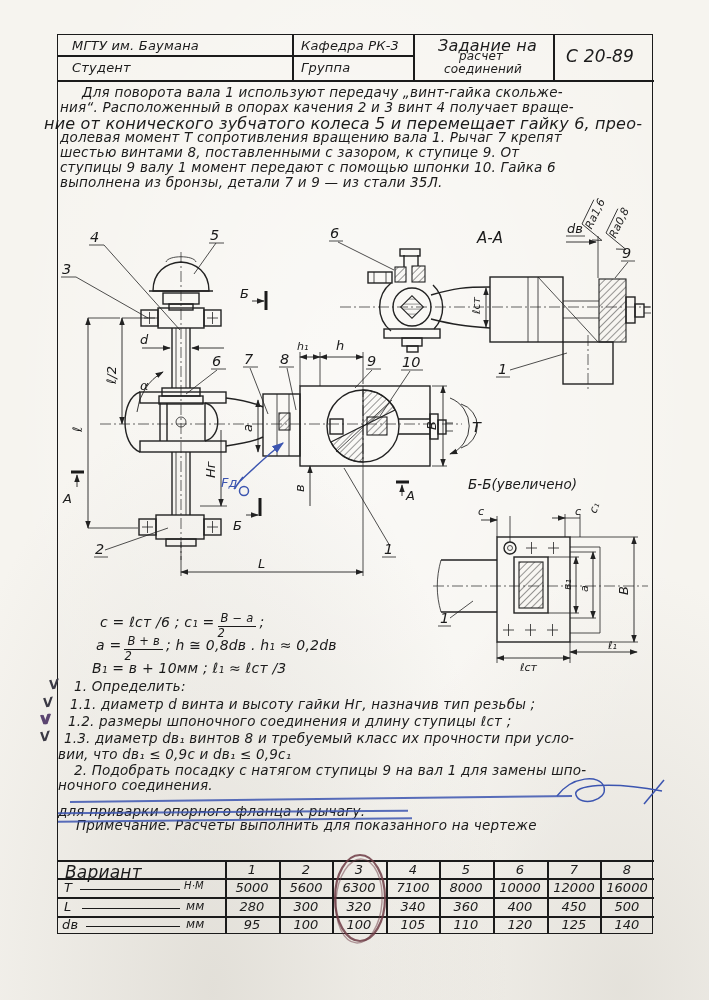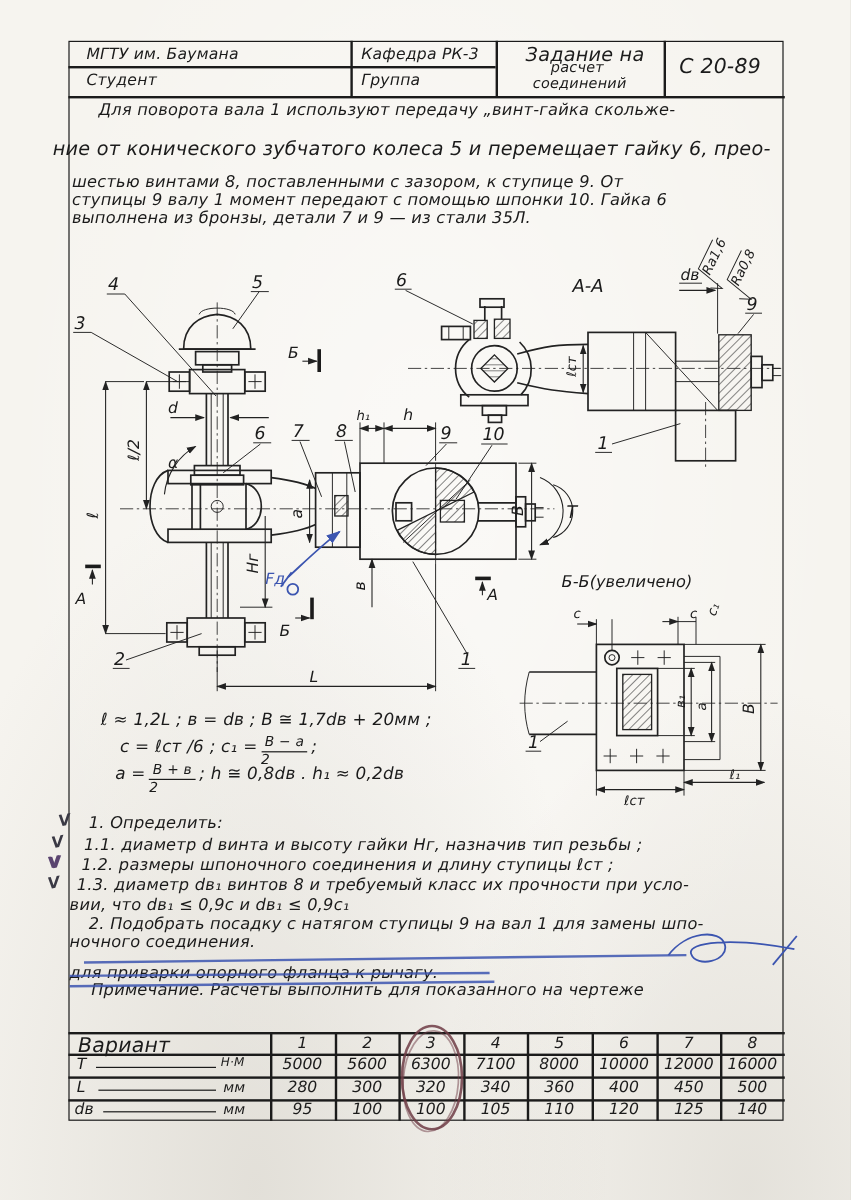--- a/index.html
+++ b/index.html
@@ -49,21 +49,23 @@
   <div class="txt" style="left:72px;top:38px;font-size:13px">МГТУ им. Баумана</div>
   <div class="txt" style="left:72px;top:60px;font-size:13px">Студент</div>
   <div class="txt" style="left:301px;top:38px;font-size:13px">Кафедра РК-3</div>
   <div class="txt" style="left:301px;top:60px;font-size:13px">Группа</div>
   <div class="txt" style="left:438px;top:36px;font-size:16px">Задание на</div>
   <div class="txt" style="left:459px;top:49px;font-size:12px">расчет</div>
   <div class="txt" style="left:444px;top:62px;font-size:12px">соединений</div>
   <div class="txt" style="left:566px;top:46px;font-size:17px">С 20-89</div>
 
   <div class="txt" style="left:82px;top:84px;font-size:13.5px">Для поворота вала 1 используют передачу „винт-гайка скольже-</div>
+  <div class="txt" style="left:60px;top:99px;font-size:13.5px">ния“. Расположенный в опорах качения 2 и 3 винт 4 получает враще-</div>
   <div class="txt" style="left:44px;top:114px;font-size:16px">ние от конического зубчатого колеса 5 и перемещает гайку 6, прео-</div>
+  <div class="txt" style="left:60px;top:129px;font-size:13.5px">долевая момент Т сопротивления вращению вала 1. Рычаг 7 крепят</div>
   <div class="txt" style="left:60px;top:144px;font-size:13.5px">шестью винтами 8, поставленными с зазором, к ступице 9. От</div>
   <div class="txt" style="left:60px;top:159px;font-size:13.5px">ступицы 9 валу 1 момент передают с помощью шпонки 10. Гайка 6</div>
   <div class="txt" style="left:60px;top:174px;font-size:13.5px">выполнена из бронзы, детали 7 и 9 — из стали 35Л.</div>
 
   <svg style="left:57px;top:170px;width:597px;height:505px" viewBox="57 170 597 505">
     <defs>
       <pattern id="hp" width="5" height="5" patternUnits="userSpaceOnUse" patternTransform="rotate(45)">
         <line x1="0" y1="0" x2="0" y2="5" stroke="#333" stroke-width="1"></line>
       </pattern>
       <marker id="ar" viewBox="0 0 10 10" refX="9" refY="5" markerWidth="9" markerHeight="9" orient="auto-start-reverse">
@@ -398,27 +400,27 @@
         <path class="d" d="M570,652 H637" marker-start="url(#ar)" marker-end="url(#ar)"></path>
         <text class="sm" x="608" y="649">ℓ₁</text>
       </g>
       <g>
         <text class="lb" x="440" y="623">1</text>
         <path class="t" d="M438,626 H451 M450,618 L473,601"></path>
       </g>
     </g>
   </svg>
 
-  <div class="txt" style="left:84px;top:592px;font-size:14px">ℓ ≈ 1,2L ;   в = dв ;   В ≅ 1,7dв + 20мм ;</div>
   <div class="txt" style="left:100px;top:613px;font-size:14px">
     <span>с = ℓст /6 ;    с₁ =</span><span class="frac"><span class="fn">В − а</span><span class="fd">2</span></span><span>;</span>
   </div>
   <div class="txt" style="left:96px;top:636px;font-size:14px">
     <span>а =</span><span class="frac"><span class="fn">В + в</span><span class="fd">2</span></span><span>;    h ≅ 0,8dв .   h₁ ≈ 0,2dв</span>
   </div>
+  <div class="txt" style="left:92px;top:660px;font-size:14px">В₁ = в + 10мм ;   ℓ₁ ≈ ℓст /3</div>
 
   <span class="check" style="left:49px;top:677px">V</span>
   <span class="check" style="left:43px;top:695px">V</span>
   <span class="check" style="left:40px;top:712px;color:#5b4570;text-shadow:1.2px .4px 0 #5b4570">V</span>
   <span class="check" style="left:40px;top:729px">V</span>
 
   <div class="txt" style="left:74px;top:678px;font-size:13.5px">1. Определить:</div>
   <div class="txt" style="left:70px;top:696px;font-size:13.5px">1.1. диаметр d винта и высоту гайки Нг, назначив тип резьбы ;</div>
   <div class="txt" style="left:68px;top:713px;font-size:13.5px">1.2. размеры шпоночного соединения и длину ступицы ℓст ;</div>
   <div class="txt" style="left:64px;top:730px;font-size:13.5px">1.3. диаметр dв₁ винтов 8 и требуемый класс их прочности при усло-</div>

